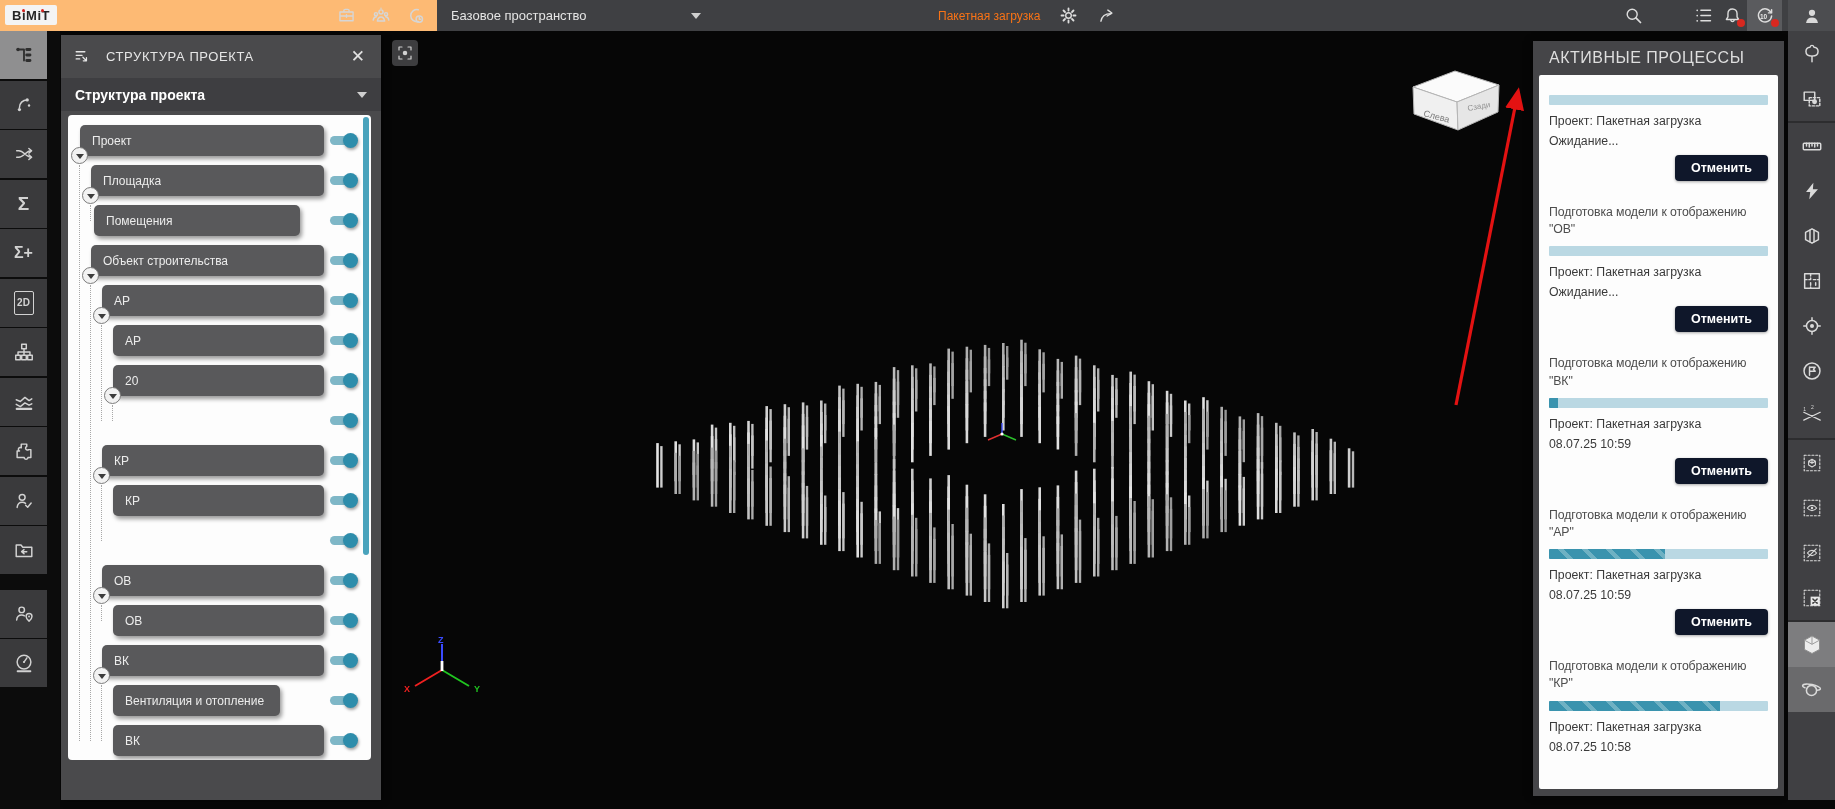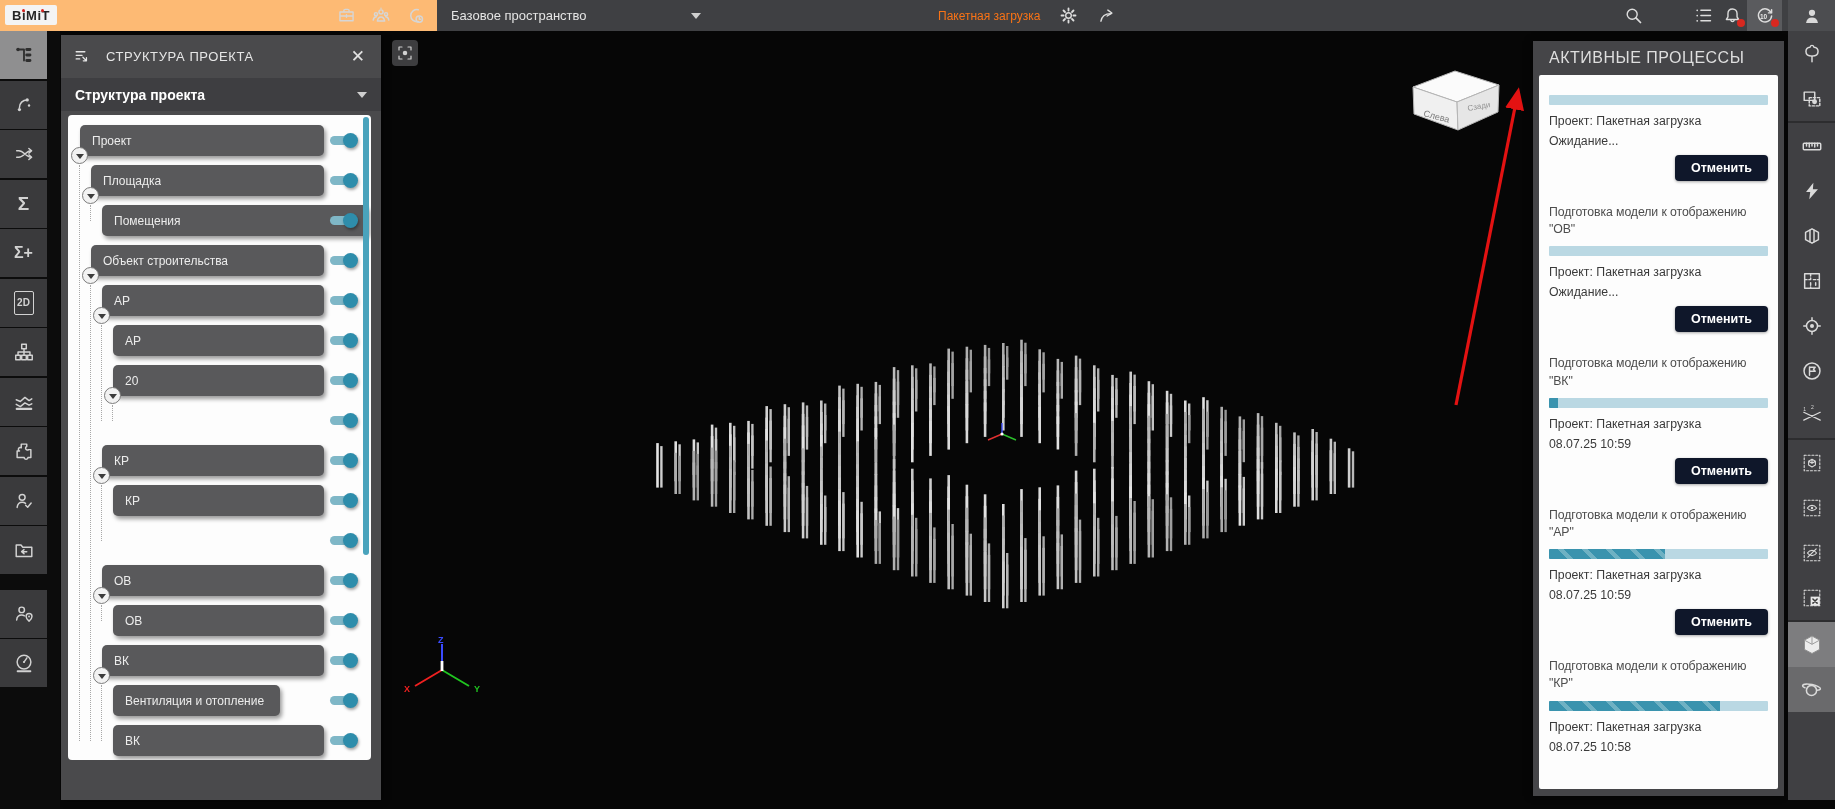--- a/index.html
+++ b/index.html
@@ -824,21 +824,21 @@
         </div>
         <div class="guide" style="left: 22px; top: 90px; height: 16px;"></div>
         <div class="tree-row" style="top: 50px;">
           <div class="pill" style="left: 23px; width: 233px;">
             <span class="pill-label">Площадка</span>
           </div>
           <div class="expander" style="left: 14px; top: 22px;"></div>
           <div class="toggle" style="top: 11px;"></div>
         </div>
         <div class="tree-row" style="top: 90px;">
-          <div class="pill" style="left: 34px; width: 266px;">
+          <div class="pill" style="left: 26px; width: 206px;">
             <span class="pill-label">Помещения</span>
           </div>
           <div class="toggle" style="top: 11px;"></div>
         </div>
         <div class="guide" style="left: 22px; top: 170px; height: 456px;"></div>
         <div class="tree-row" style="top: 130px;">
           <div class="pill" style="left: 23px; width: 233px;">
             <span class="pill-label">Объект строительства</span>
           </div>
           <div class="expander" style="left: 14px; top: 22px;"></div>

